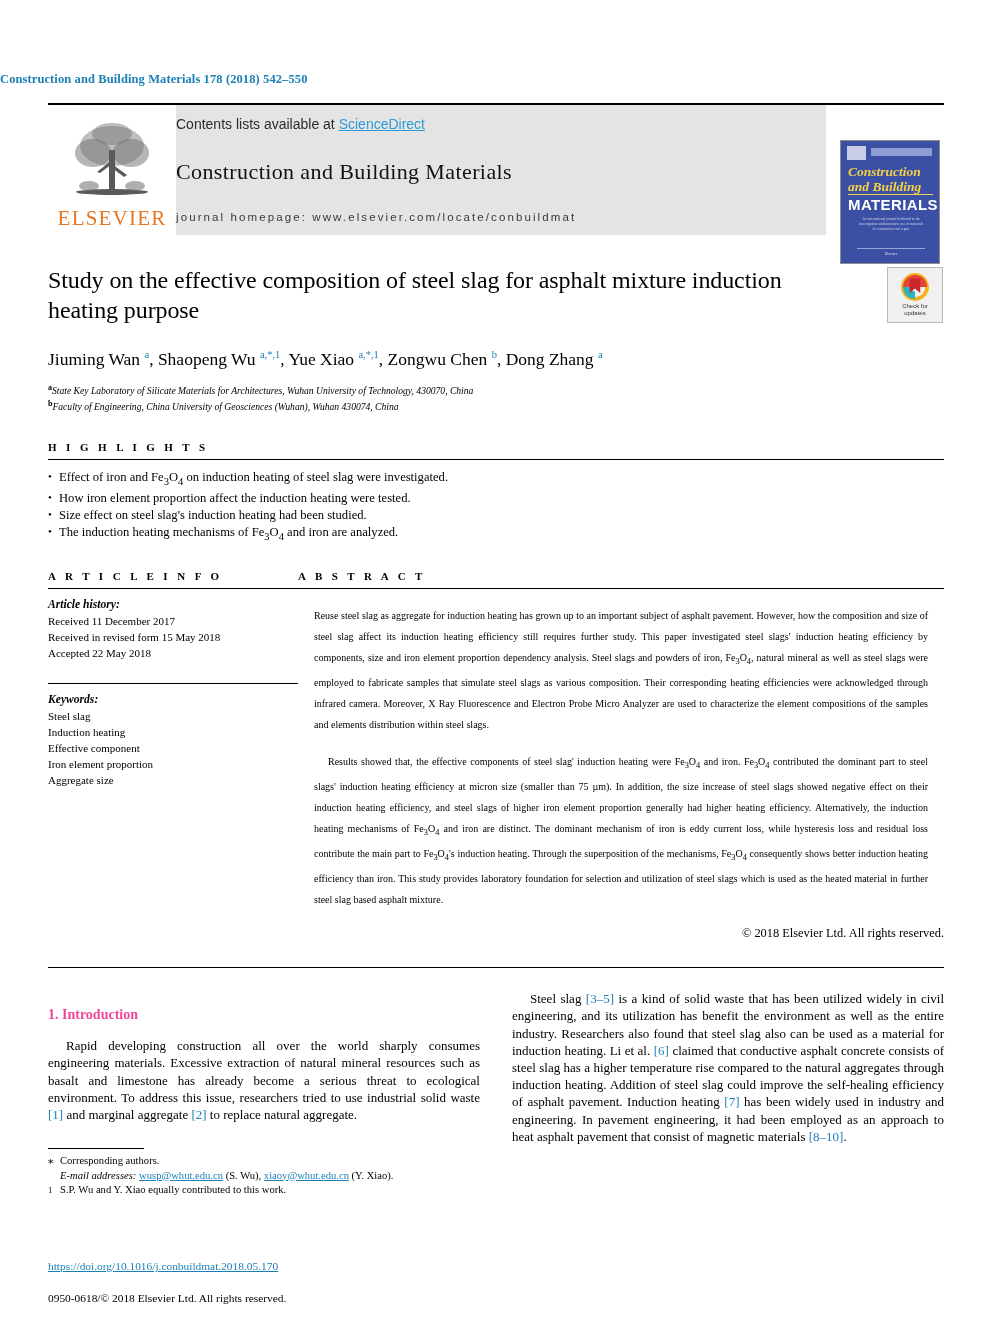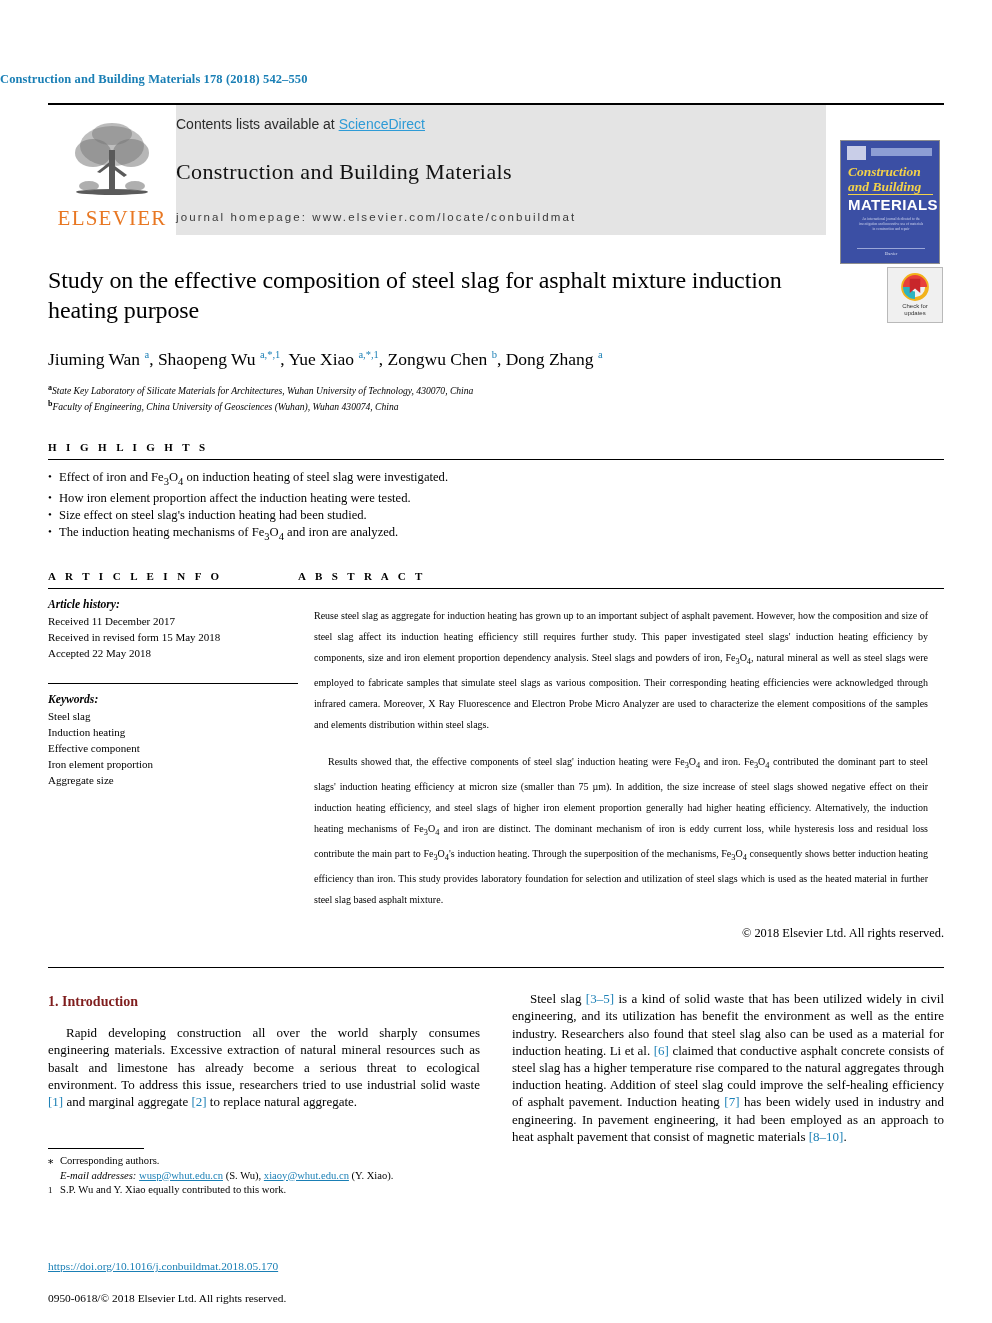--- a/index.html
+++ b/index.html
@@ -234,22 +234,22 @@
   .body-rule { margin: 26px 48px 0 48px; border: 0; border-top: 1px solid #000; }
   .body-cols {
     margin: 22px 48px 0 48px;
     display: flex;
     gap: 32px;
   }
   .bcol { flex: 1 1 0; }
   .sec-head {
     font-size: 14px;
     font-weight: bold;
-    color: #7f1d1d;
-    margin: 4px 0 14px 0;
+    color: #ec4899;
+    margin: 17px 0 14px 0;
   }
   .body-p {
     font-size: 13px;
     line-height: 17.2px;
     text-align: justify;
     margin: 0;
     text-indent: 18px;
   }
   .ref { color: #1a7fb5; }
 

